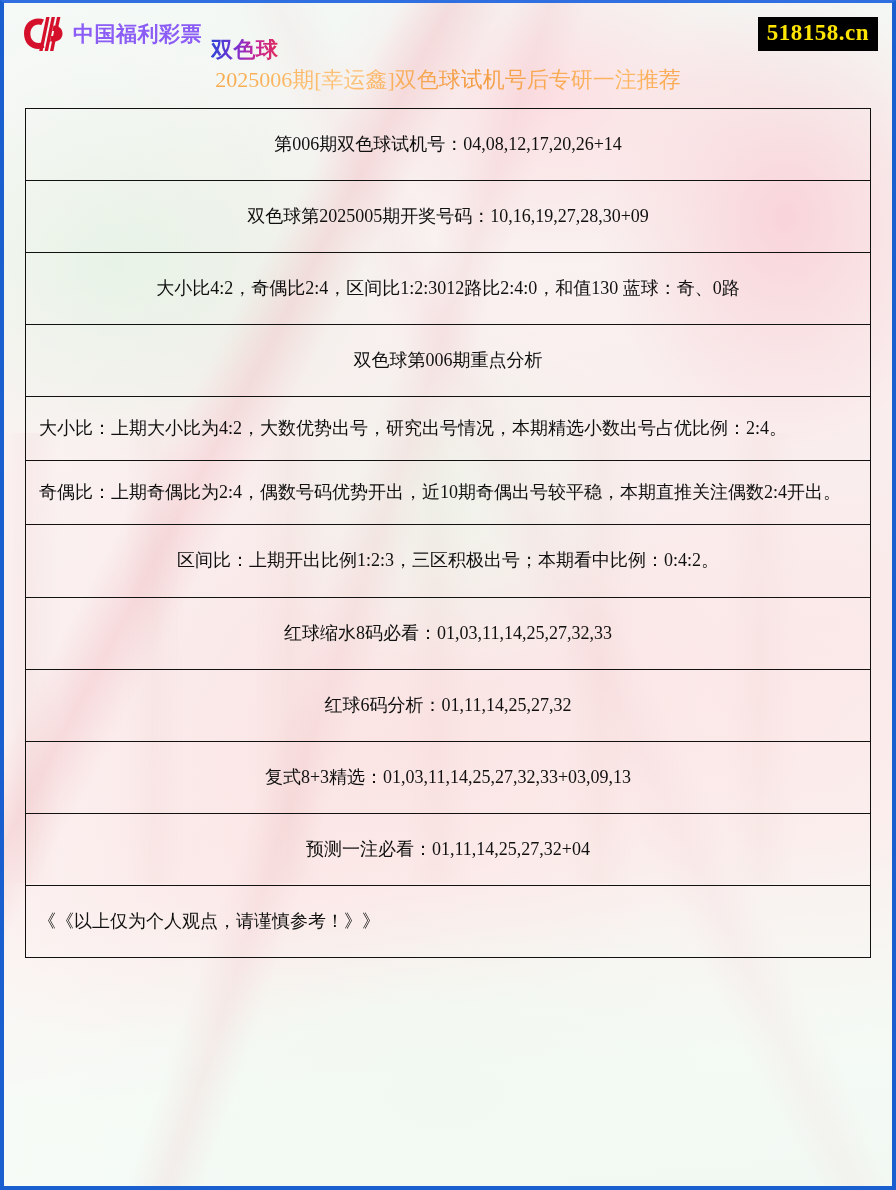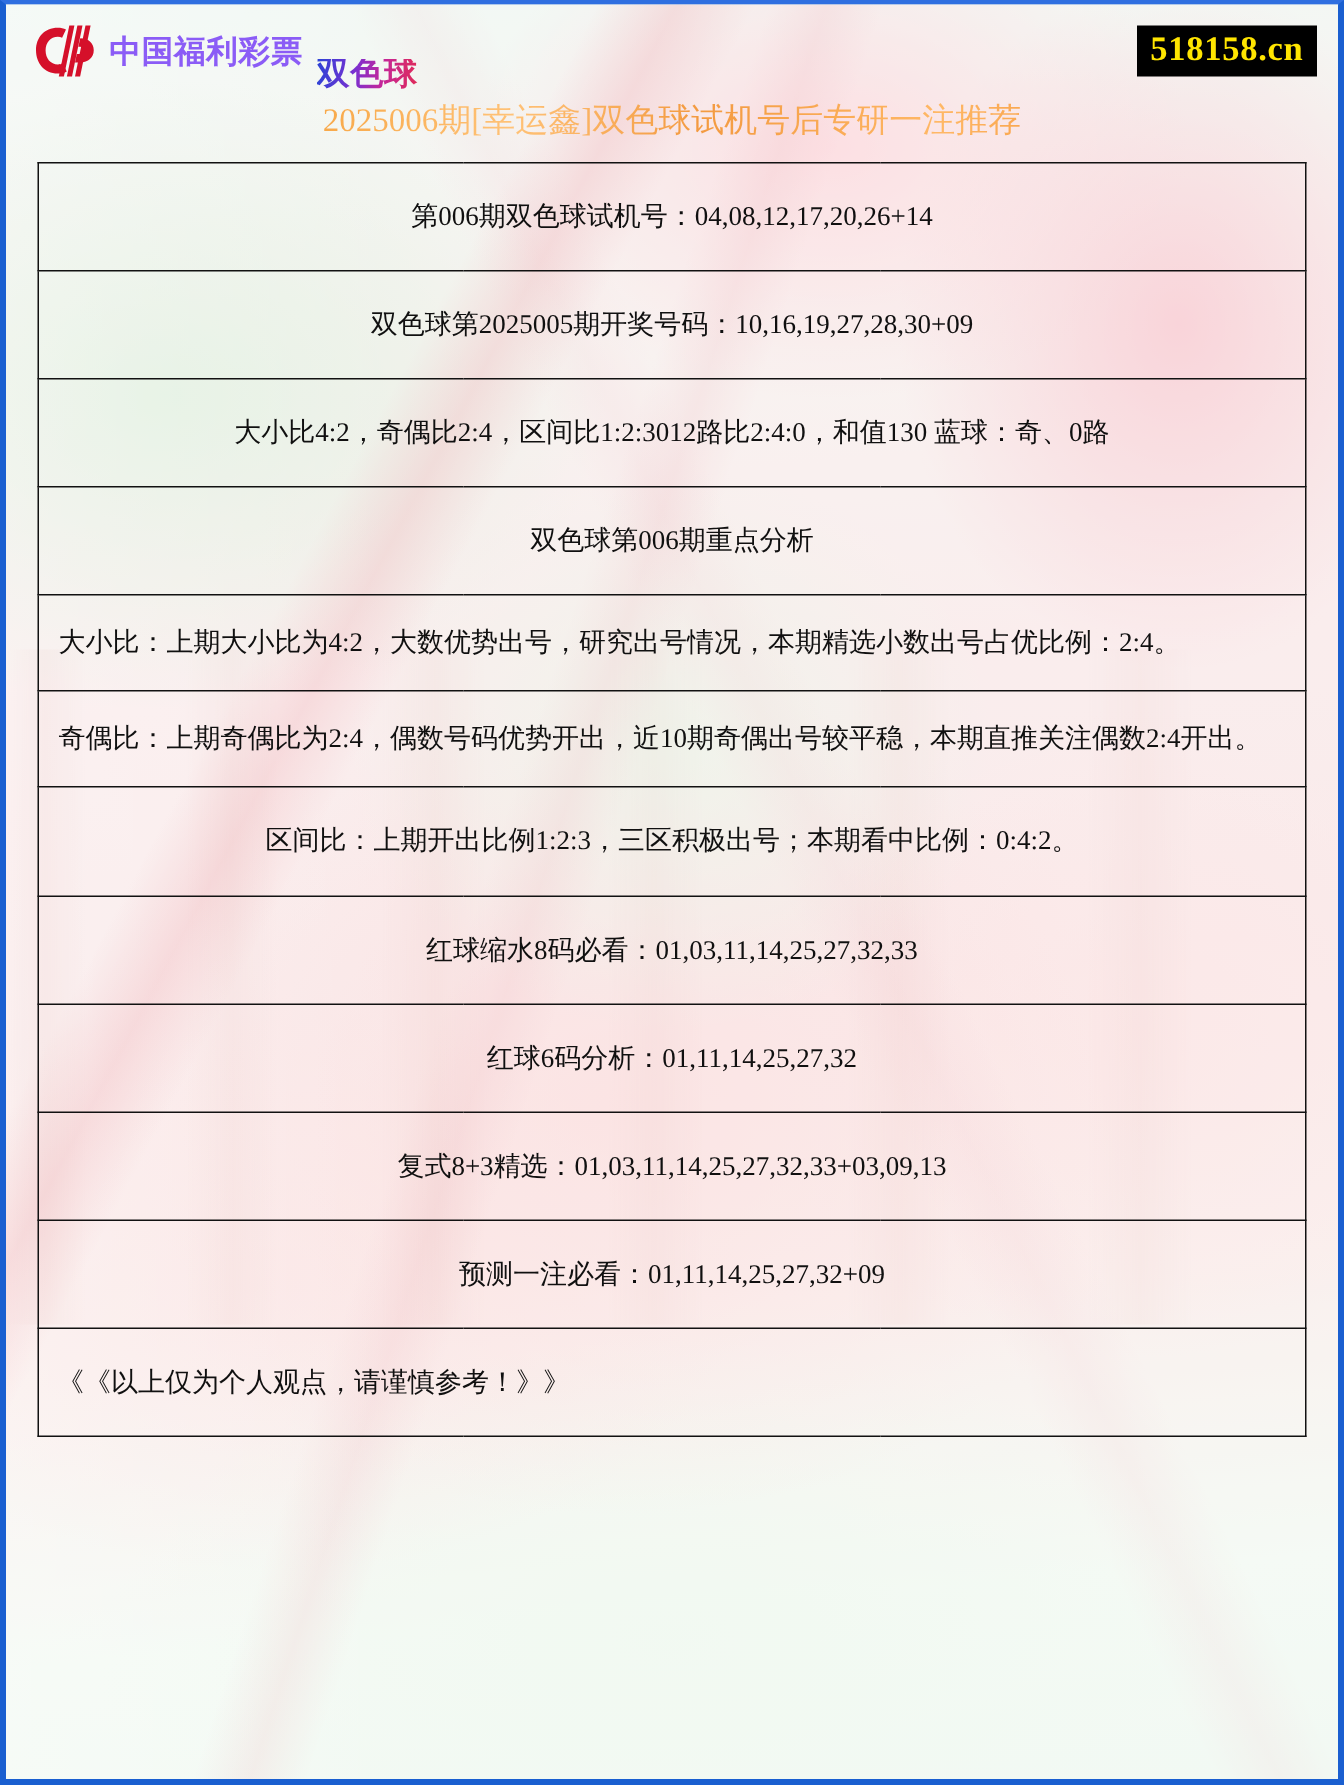--- a/index.html
+++ b/index.html
@@ -243,21 +243,21 @@
         <tr>
           <td class="center-cell" colspan="3">红球缩水8码必看：01,03,11,14,25,27,32,33</td>
         </tr>
         <tr>
           <td class="center-cell" colspan="3">红球6码分析：01,11,14,25,27,32</td>
         </tr>
         <tr>
           <td class="center-cell" colspan="3">复式8+3精选：01,03,11,14,25,27,32,33+03,09,13</td>
         </tr>
         <tr>
-          <td class="center-cell" colspan="3">预测一注必看：01,11,14,25,27,32+09</td>
+          <td class="center-cell" colspan="3">预测一注必看：01,11,14,25,27,32+04</td>
         </tr>
         <tr>
           <td class="note-cell" colspan="3">《《以上仅为个人观点，请谨慎参考！》》</td>
         </tr>
       </tbody>
     </table>
   </div>
 
 </div>
 

